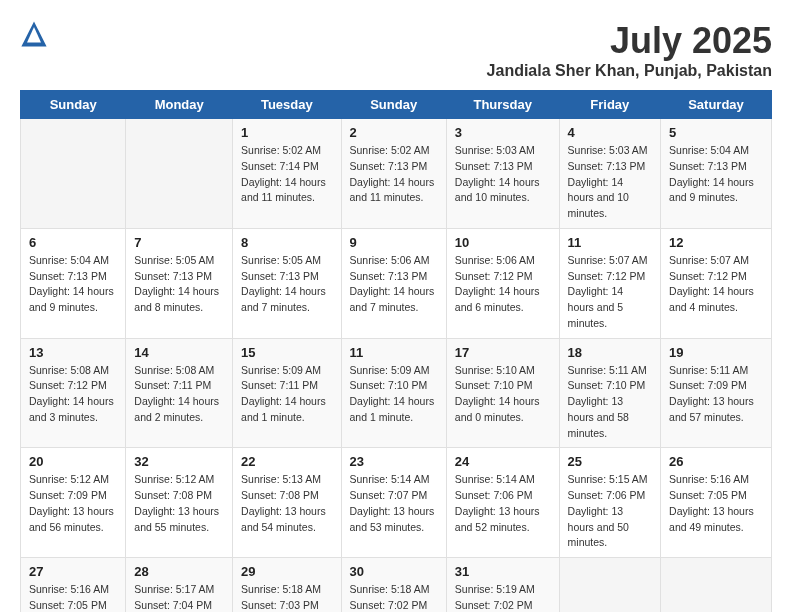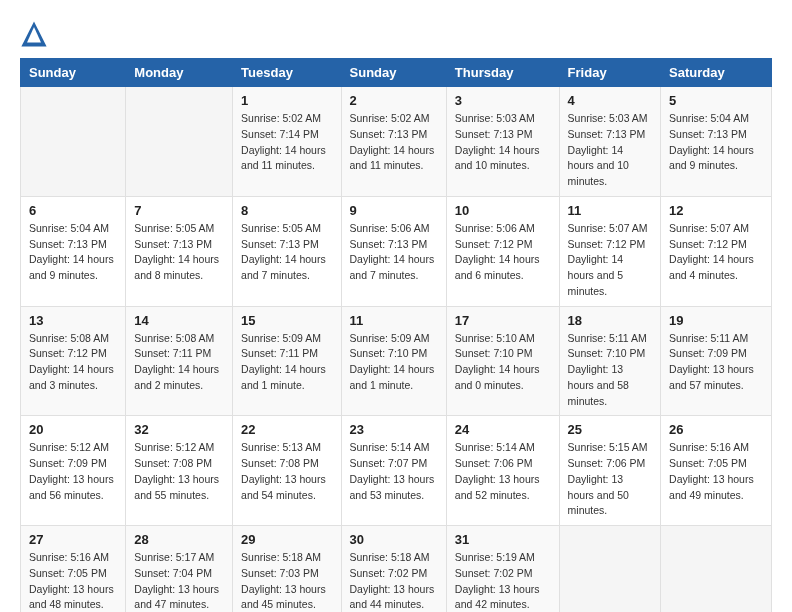--- a/index.html
+++ b/index.html
@@ -48,21 +48,21 @@
       font-weight: bold;
     }
     table {
       width: 100%;
       border-collapse: collapse;
       font-size: 11px;
     }
     thead tr th {
       background-color: #2563a8;
       color: #fff;
-      text-align: left;
+      text-align: center;
       padding: 6px 8px;
       font-size: 13px;
       font-weight: bold;
       border: 1px solid #2563a8;
     }
     tbody tr {
       border-bottom: 1px solid #ccc;
     }
     tbody td {
       vertical-align: top;
@@ -93,20 +93,24 @@
   </style>
 </head>
 <body>
 
 <div class="header">
   <div class="logo">
     <svg class="logo-icon" viewBox="0 0 40 40">
       <polygon points="20,2 38,38 2,38" fill="#2563a8"></polygon>
       <polygon points="20,10 30,32 10,32" fill="#fff"></polygon>
     </svg>
+  </div>
+  <div class="title-block">
+    <div class="month-title">July 2025</div>
+    <div class="location-title">Jandiala Sher Khan, Punjab, Pakistan</div>
   </div>
 </div>
 
 <table>
   <thead>
     <tr>
     <th>Sunday</th>
         <th>Monday</th>
         <th>Tuesday</th>
         <th>Sunday</th>

